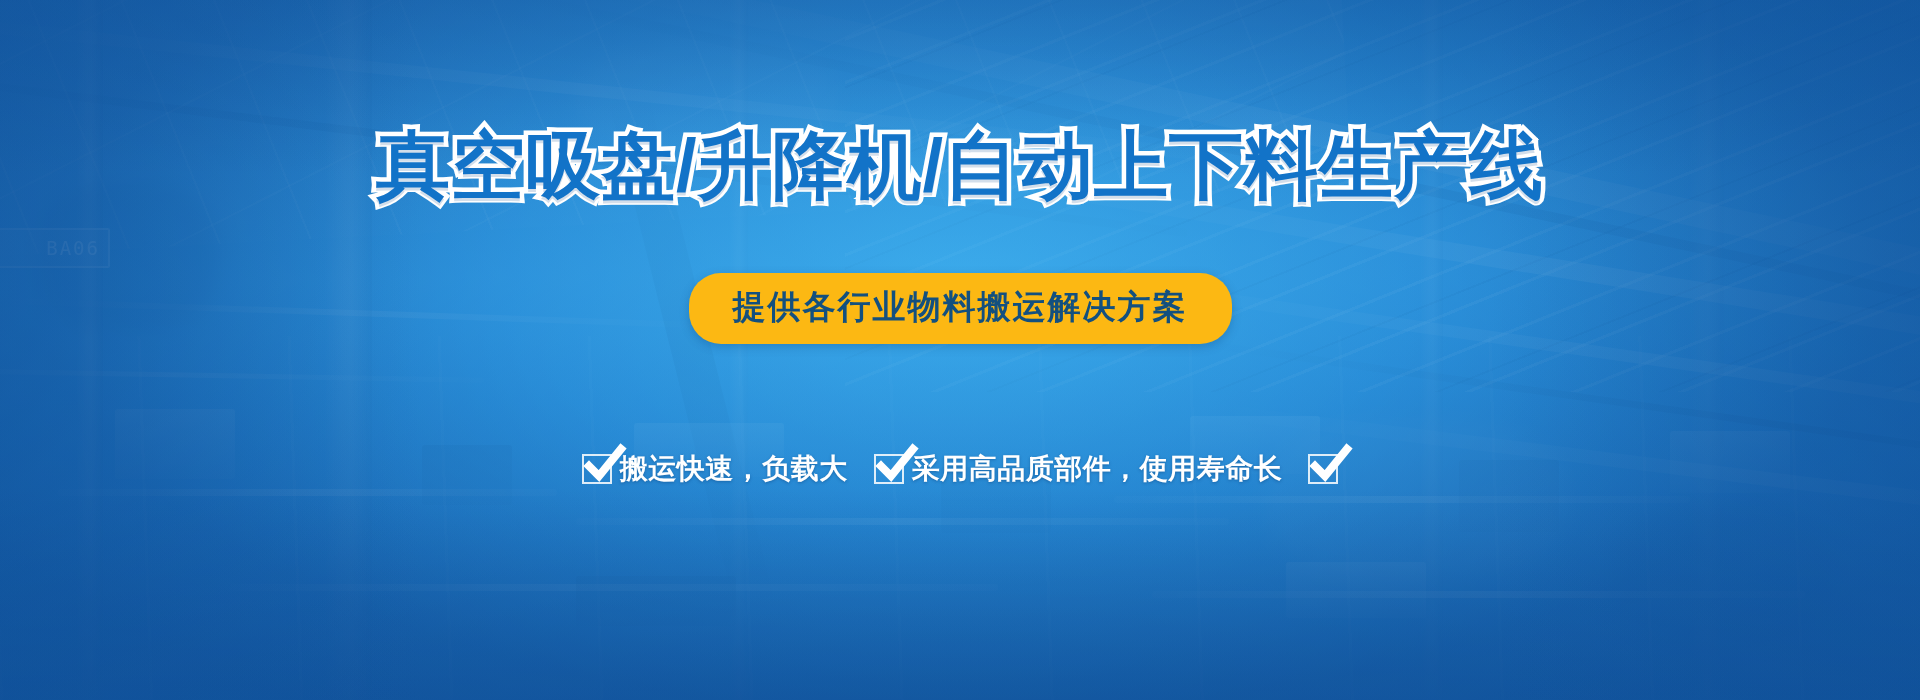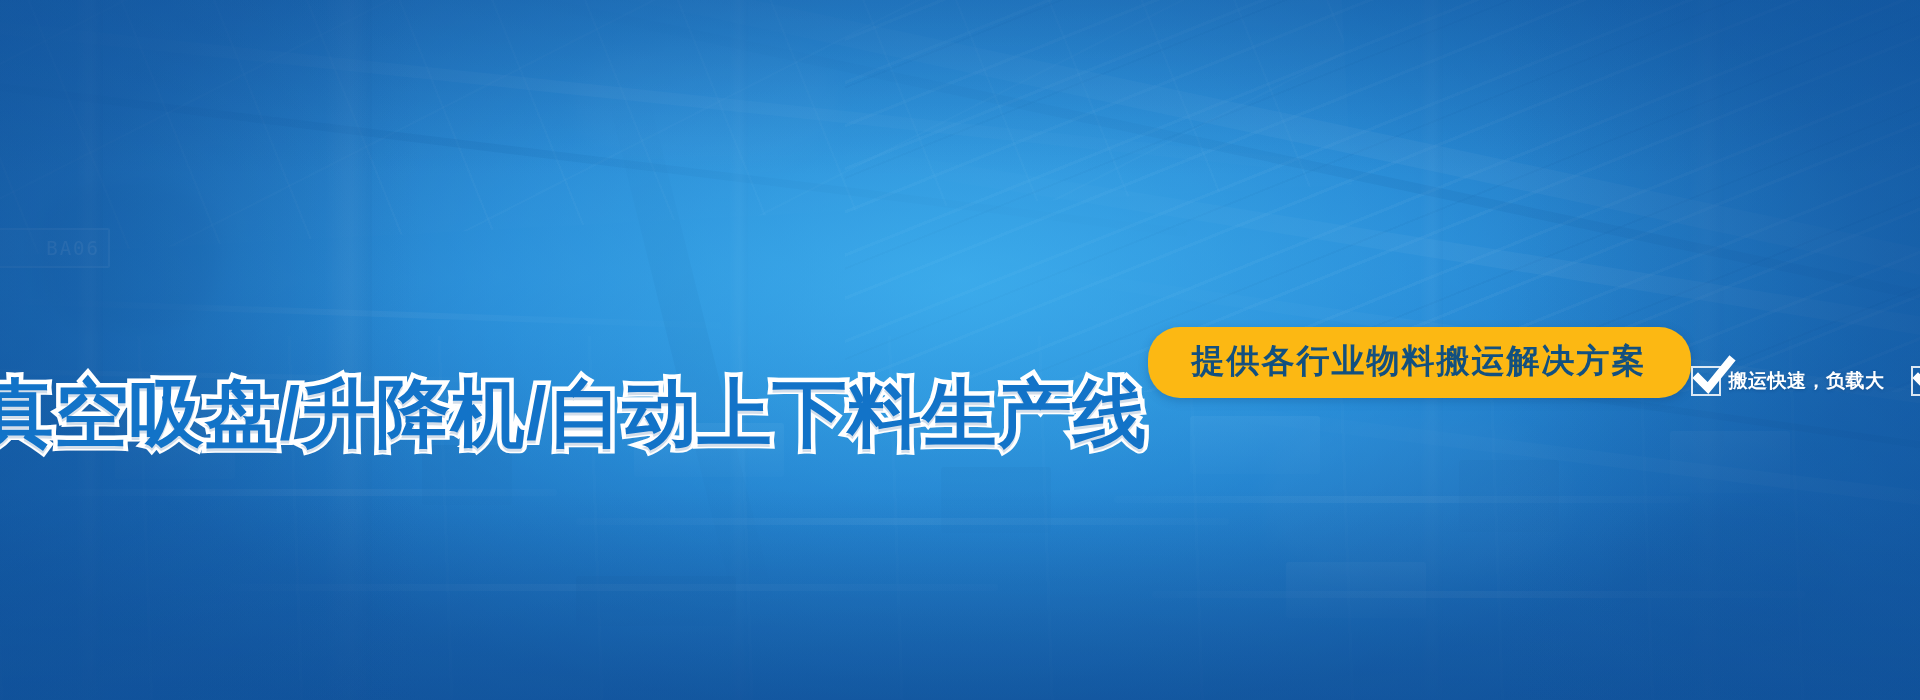--- a/index.html
+++ b/index.html
@@ -173,23 +173,24 @@
     font-size: 19px;
     letter-spacing: 2px;
     color: rgba(255,255,255,0.62);
   }
 
   
   .content {
     position: absolute;
     inset: 0;
     display: flex;
-    flex-direction: row;
+    flex-direction: column;
     align-items: center;
-    justify-content: center;
+    justify-content: flex-start;
+    gap: 44px;
   }
 
   .headline {
     margin-top: 128px;
     font-size: 74px;
     line-height: 1.04;
     font-weight: bold;
     letter-spacing: 1px;
     color: #1273c8;
     white-space: nowrap;
@@ -234,21 +235,21 @@
   }
   .check-box svg {
     position: absolute;
     left: 1px;
     top: -9px;
     width: 38px;
     height: 38px;
     overflow: visible;
   }
   .feature-label {
-    font-size: 19px;
+    font-size: 28px;
     font-weight: bold;
     color: #ffffff;
     letter-spacing: 0.5px;
     text-shadow: 0 1px 3px rgba(10,62,120,0.45);
   }
 </style>
 </head>
 <body>
 
 <div id="banner">
@@ -320,20 +321,28 @@
 
       <div class="feature">
         <span class="check-box">
           <svg viewBox="0 0 38 38" aria-hidden="true">
             <path d="M4 19 L14 29 L36 2" fill="none" stroke="#ffffff" stroke-width="8" stroke-linecap="square" stroke-linejoin="miter"></path>
           </svg>
         </span>
         <span class="feature-label">搬运快速，负载大</span>
       </div>
 
+      <div class="feature">
+        <span class="check-box">
+          <svg viewBox="0 0 38 38" aria-hidden="true">
+            <path d="M4 19 L14 29 L36 2" fill="none" stroke="#ffffff" stroke-width="8" stroke-linecap="square" stroke-linejoin="miter"></path>
+          </svg>
+        </span>
+        <span class="feature-label">采用高品质部件，使用寿命长</span>
+      </div>
 
       <div class="feature">
         <span class="check-box">
           <svg viewBox="0 0 38 38" aria-hidden="true">
             <path d="M4 19 L14 29 L36 2" fill="none" stroke="#ffffff" stroke-width="8" stroke-linecap="square" stroke-linejoin="miter"></path>
           </svg>
         </span>
       </div>
 
     </div>

